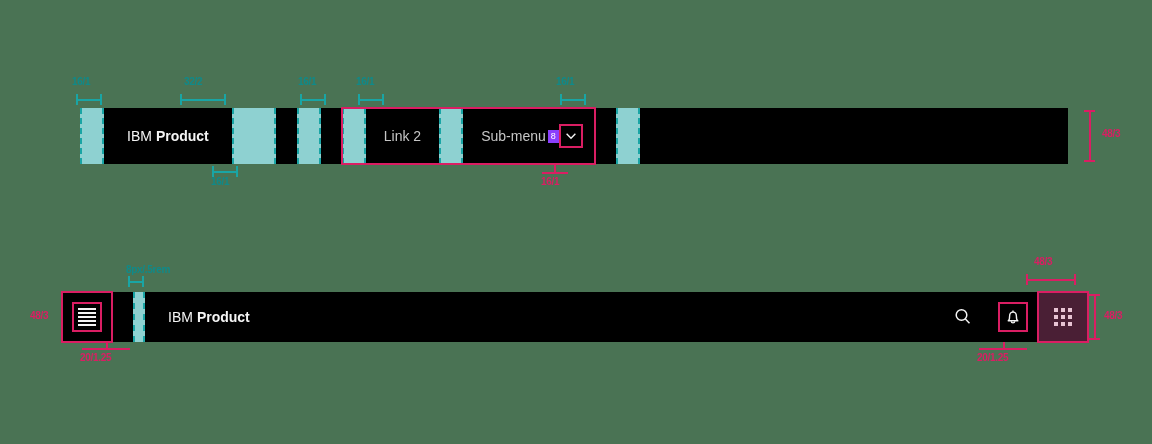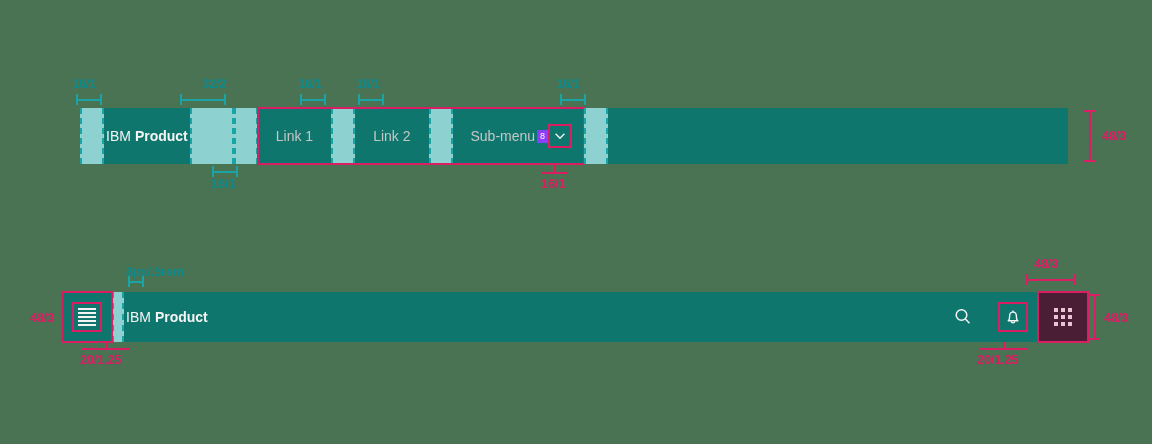--- a/index.html
+++ b/index.html
@@ -7,23 +7,24 @@
     width: 1152px; height: 444px;
     background: #4a7354;
     font-family: "Liberation Sans", sans-serif;
     overflow: hidden;
   }
   .stage { position: relative; width: 1152px; height: 444px; }
 
   
   .bar {
     position: absolute;
-    background: #0f766e;
+    background: #000000;
     display: flex;
     align-items: stretch;
+    gap: 21px;
   }
   #bar-one  { left: 80px;  top: 108px; width: 988px; height: 56px; }
   #bar-two  { left: 62px;  top: 292px; width: 1026px; height: 50px; }
 
   
   .spacer {
     background: #8ed1d1;
     border-left: 2px dashed #19a5a5;
     border-right: 2px dashed #19a5a5;
     flex: 0 0 auto;
@@ -103,21 +104,21 @@
     width: 50px; flex: 0 0 50px;
     background: #4a1f35;
     outline: 2px solid #da1e63; outline-offset: -1px;
     display: flex; align-items: center; justify-content: center;
   }
   .dots { display: grid; grid-template-columns: repeat(3, 4px); gap: 3px; }
   .dots span { width: 4px; height: 4px; background: #e8c4d4; display: block; }
 
   
   .label {
-    position: absolute; font-size: 13px; font-weight: 700;
+    position: absolute; font-size: 10px; font-weight: 700;
     white-space: nowrap; letter-spacing: -0.3px;
   }
   .label.teal { color: #0f8a8a; }
   .label.pink { color: #da1e63; }
 
   
   .hmeasure { position: absolute; height: 11px; }
   .hmeasure .stem {
     position: absolute; left: 0; right: 0; top: 5px;
     height: 2px;
@@ -152,21 +153,21 @@
 
 <div class="stage">
 
   <div class="label teal" style="left:72px; top:76px;">16/1</div>
   <div class="hmeasure teal" style="left:76px; top:94px; width:26px;">
     <div class="stem"></div>
       <div class="cap l"></div>
       <div class="cap r"></div>
   </div>
 
-  <div class="label teal" style="left:202px; top:76px;">32/2</div>
+  <div class="label teal" style="left:184px; top:76px;">32/2</div>
   <div class="hmeasure teal" style="left:180px; top:94px; width:46px;">
     <div class="stem"></div>
       <div class="cap l"></div>
       <div class="cap r"></div>
   </div>
 
   <div class="label teal" style="left:298px; top:76px;">16/1</div>
   <div class="hmeasure teal" style="left:300px; top:94px; width:26px;">
     <div class="stem"></div>
       <div class="cap l"></div>
@@ -208,21 +209,20 @@
   <div class="bar" id="bar-one">
     <div class="spacer s16"></div>
     <div class="brand">
       <span class="light">IBM</span>
       <span class="bold">Product</span>
     </div>
     <div class="spacer s32"></div>
     <div class="spacer s16"></div>
 
     <div class="navgroup">
-      <div class="navlink">Link 1</div>
       <div class="spacer s16"></div>
       <div class="navlink">Link 2</div>
       <div class="spacer s16"></div>
       <div class="navlink submenu">
         <span>Sub-menu</span>
         <span class="badge8">8</span>
         <span class="chev-box">
           <svg viewBox="0 0 16 16" aria-hidden="true">
             <path d="M3 5.5 L8 10.5 L13 5.5" fill="none" stroke="#f4f4f4" stroke-width="1.6"></path>
           </svg>

